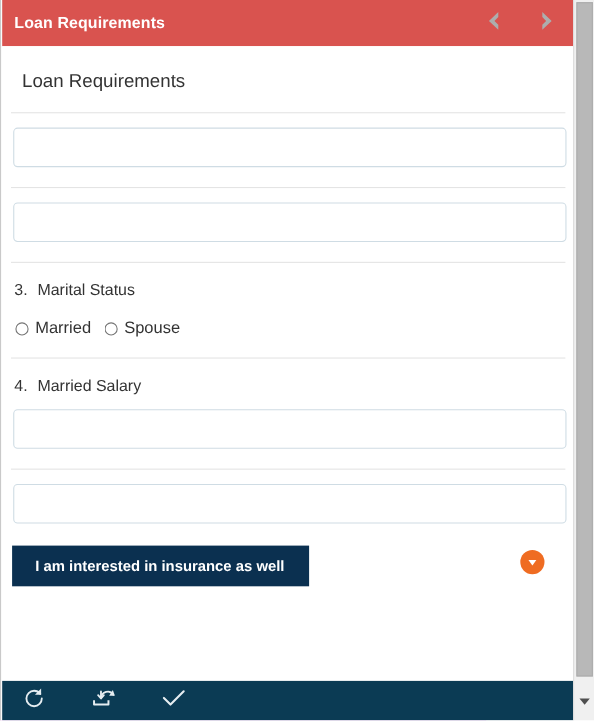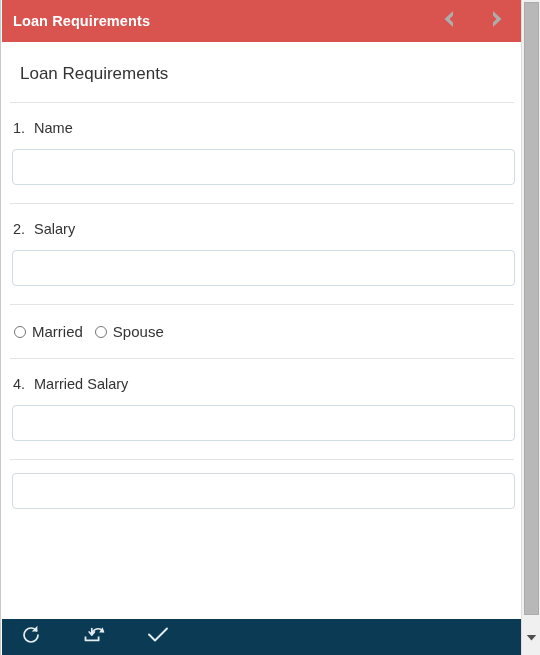--- a/index.html
+++ b/index.html
@@ -216,38 +216,34 @@
         </span>
       </div>
     </div>
 
     <div class="scrollarea">
 
       <div class="form-title">Loan Requirements</div>
       <div class="divider"></div>
 
       <div class="qblock">
+        <input class="field" type="text" value="" style="">
+      </div>
+      <div class="divider"></div>
+
+      <div class="qblock">
+        <input class="field" type="text" value="" style="">
+      </div>
+      <div class="divider"></div>
+
+      <div class="qblock">
         <div class="qlabel">
-          <span class="num">1.</span>
-          <span>Name</span>
+          <span class="num">3.</span>
+          <span>Marital Status</span>
         </div>
-        <input class="field" type="text" value="" style="">
-      </div>
-      <div class="divider"></div>
-
-      <div class="qblock">
-        <div class="qlabel">
-          <span class="num">2.</span>
-          <span>Salary</span>
-        </div>
-        <input class="field" type="text" value="" style="">
-      </div>
-      <div class="divider"></div>
-
-      <div class="qblock">
         <div class="radio-row">
           <label class="radio-item">
             <input type="radio" name="marital" style="">
             <span class="radio-label">Married</span>
           </label>
           <label class="radio-item">
             <input type="radio" name="marital" style="">
             <span class="radio-label">Spouse</span>
           </label>
         </div>
@@ -261,20 +257,28 @@
           <span>Married Salary</span>
         </div>
         <input class="field" type="text" value="" style="">
       </div>
       <div class="divider"></div>
 
       <div class="qblock">
         <input class="field" type="text" value="" style="">
       </div>
 
+      <div class="btn-row">
+        <button class="cta-button">I am interested in insurance as well</button>
+        <span class="orange-dot">
+          <svg width="12" height="12" viewBox="0 0 12 12">
+            <path d="M2.4 4 L9.6 4 L6 9 Z" fill="#ffffff"></path>
+          </svg>
+        </span>
+      </div>
 
     </div>
 
     <div class="toolbar">
 
       <span class="tb-icon">
         <svg width="22" height="22" viewBox="0 0 22 22">
           <path d="M18 11 A7 7 0 1 1 11 4 A7 7 0 0 1 16.6 6.8" fill="none" stroke="#e6edf1" stroke-width="1.7" stroke-linecap="round"></path>
           <path d="M17.4 1.8 L17.4 7.6 L11.8 7.6 Z" fill="#e6edf1"></path>
         </svg>

